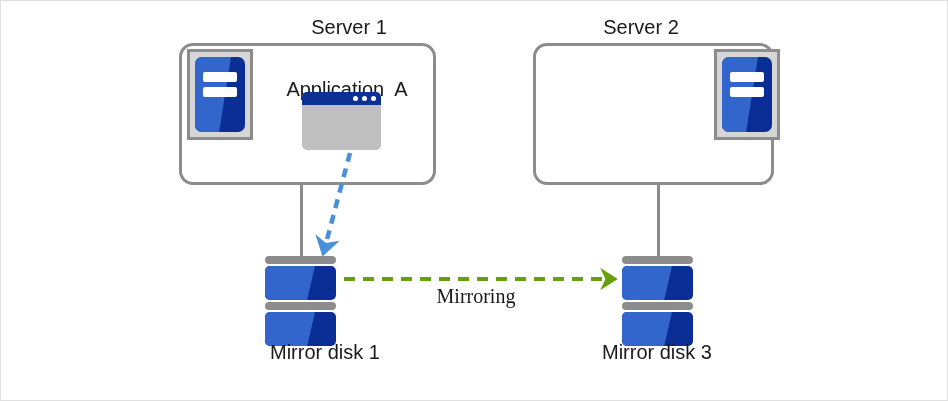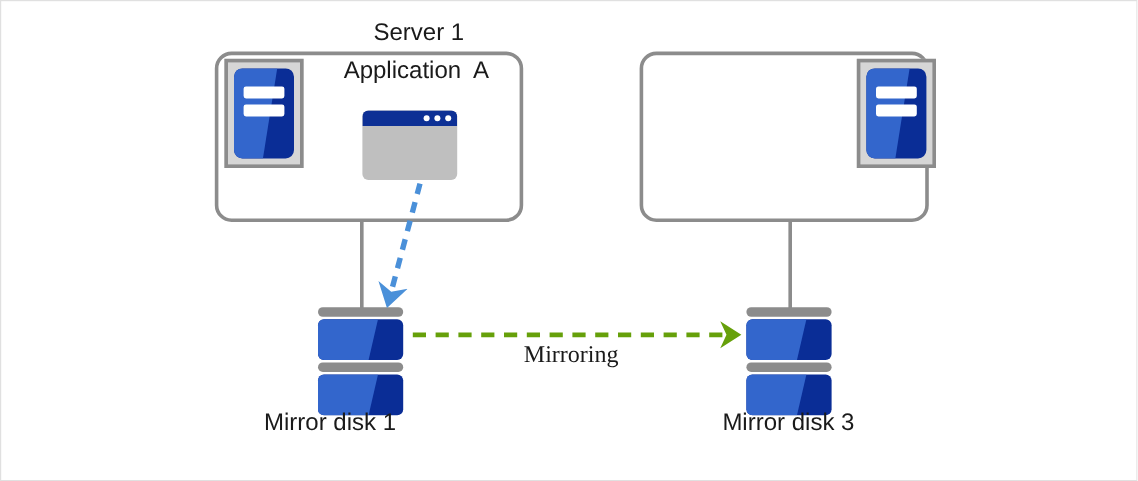--- a/index.html
+++ b/index.html
@@ -139,51 +139,52 @@
 
   <div class="server-box abs" style="left:178px; top:42px; width:257px; height:142px;"></div>
 
   <div class="server-icon abs" style="left:186px; top:48px; width:66px; height:91px;">
     <div class="server-icon-body">
       <div class="server-bar b1"></div>
       <div class="server-bar b2"></div>
     </div>
   </div>
 
-  <div class="label abs" style="left:266px; top:48px; width:160px; text-align:center;">Application  A</div>
+  <div class="label abs" style="left:266px; top:78px; width:160px; text-align:center;">Application  A</div>
 
   <div class="app-window abs" style="left:301px; top:91px; width:79px; height:58px;">
     <div class="app-titlebar">
       <div class="app-dot"></div>
       <div class="app-dot"></div>
       <div class="app-dot"></div>
     </div>
   </div>
 
   <div class="vline abs" style="left:299px; top:184px; height:74px;"></div>
 
+  <div class="label abs" style="left:520px; top:16px; width:240px;">Server 2</div>
 
   <div class="server-box abs" style="left:532px; top:42px; width:241px; height:142px;"></div>
 
   <div class="server-icon abs" style="left:713px; top:48px; width:66px; height:91px;">
     <div class="server-icon-body">
       <div class="server-bar b1"></div>
       <div class="server-bar b2"></div>
     </div>
   </div>
 
   <div class="vline abs" style="left:656px; top:184px; height:74px;"></div>
 
   <div class="disk abs" style="left:264px; top:255px; width:71px;">
     <div class="disk-plate"></div>
     <div class="disk-block"></div>
     <div class="disk-plate"></div>
     <div class="disk-block"></div>
   </div>
-  <div class="label abs" style="left:219px; top:341px; width:160px; text-align:left;">Mirror disk 1</div>
+  <div class="label abs" style="left:219px; top:341px; width:160px; text-align:right;">Mirror disk 1</div>
 
   <div class="disk abs" style="left:621px; top:255px; width:71px;">
     <div class="disk-plate"></div>
     <div class="disk-block"></div>
     <div class="disk-plate"></div>
     <div class="disk-block"></div>
   </div>
   <div class="label abs" style="left:576px; top:341px; width:160px; text-align:center;">Mirror disk 3</div>
 
   <div class="label abs" style="left:395px; top:285px; width:160px; text-align:center;font-family:Liberation Serif, serif;">Mirroring</div>

